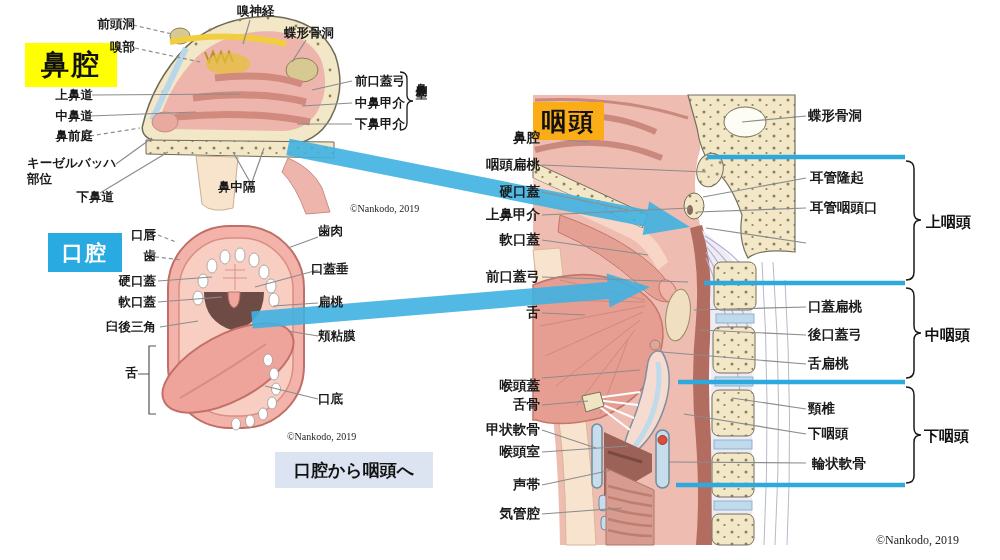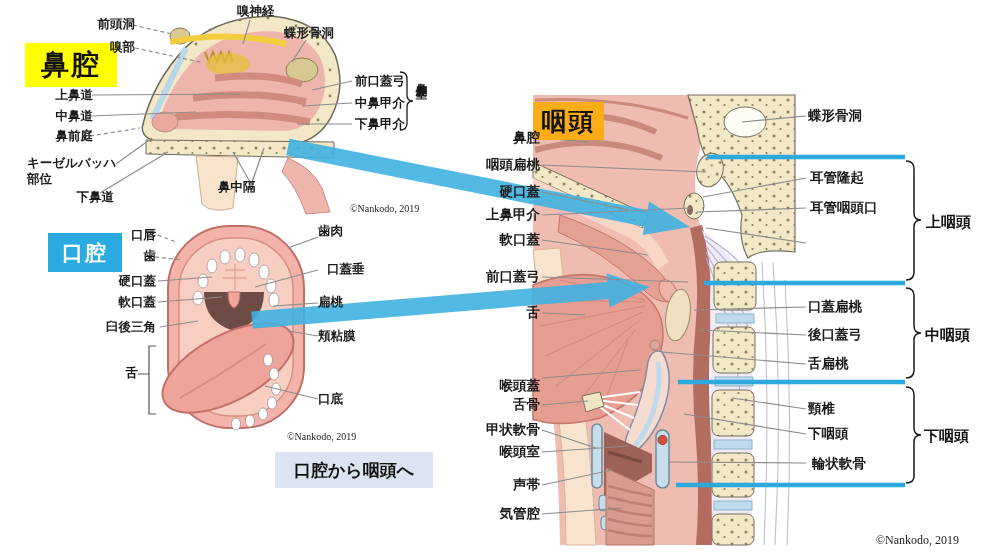--- a/index.html
+++ b/index.html
@@ -303,21 +303,21 @@
   <div class="lbl vert" style="left:414px;top:74px;height:58px;font-size:11.5px;">鼻腔側壁</div>
   <div class="copy" style="left:350px;top:203px;">©Nankodo, 2019</div>
 
   <div class="lbl ra" style="right:844px;top:228px;">口唇</div>
   <div class="lbl ra" style="right:844px;top:249px;">歯</div>
   <div class="lbl ra" style="right:844px;top:274px;">硬口蓋</div>
   <div class="lbl ra" style="right:844px;top:295px;">軟口蓋</div>
   <div class="lbl ra" style="right:844px;top:320px;">臼後三角</div>
   <div class="lbl ra" style="right:862px;top:366px;">舌</div>
   <div class="lbl" style="left:318px;top:224px;">歯肉</div>
-  <div class="lbl" style="left:327px;top:262px;">口蓋垂</div>
+  <div class="lbl" style="left:311px;top:262px;">口蓋垂</div>
   <div class="lbl" style="left:318px;top:295px;">扁桃</div>
   <div class="lbl" style="left:318px;top:329px;text-align:center;">頬粘膜</div>
   <div class="lbl" style="left:318px;top:392px;">口底</div>
   <div class="copy" style="left:287px;top:431px;">©Nankodo, 2019</div>
 
   <div class="lbl big ra" style="right:460px;top:130px;">鼻腔</div>
   <div class="lbl big ra" style="right:460px;top:157px;">咽頭扁桃</div>
   <div class="lbl big ra" style="right:460px;top:184px;">硬口蓋</div>
   <div class="lbl big ra" style="right:460px;top:207px;">上鼻甲介</div>
   <div class="lbl big ra" style="right:460px;top:232px;">軟口蓋</div>

